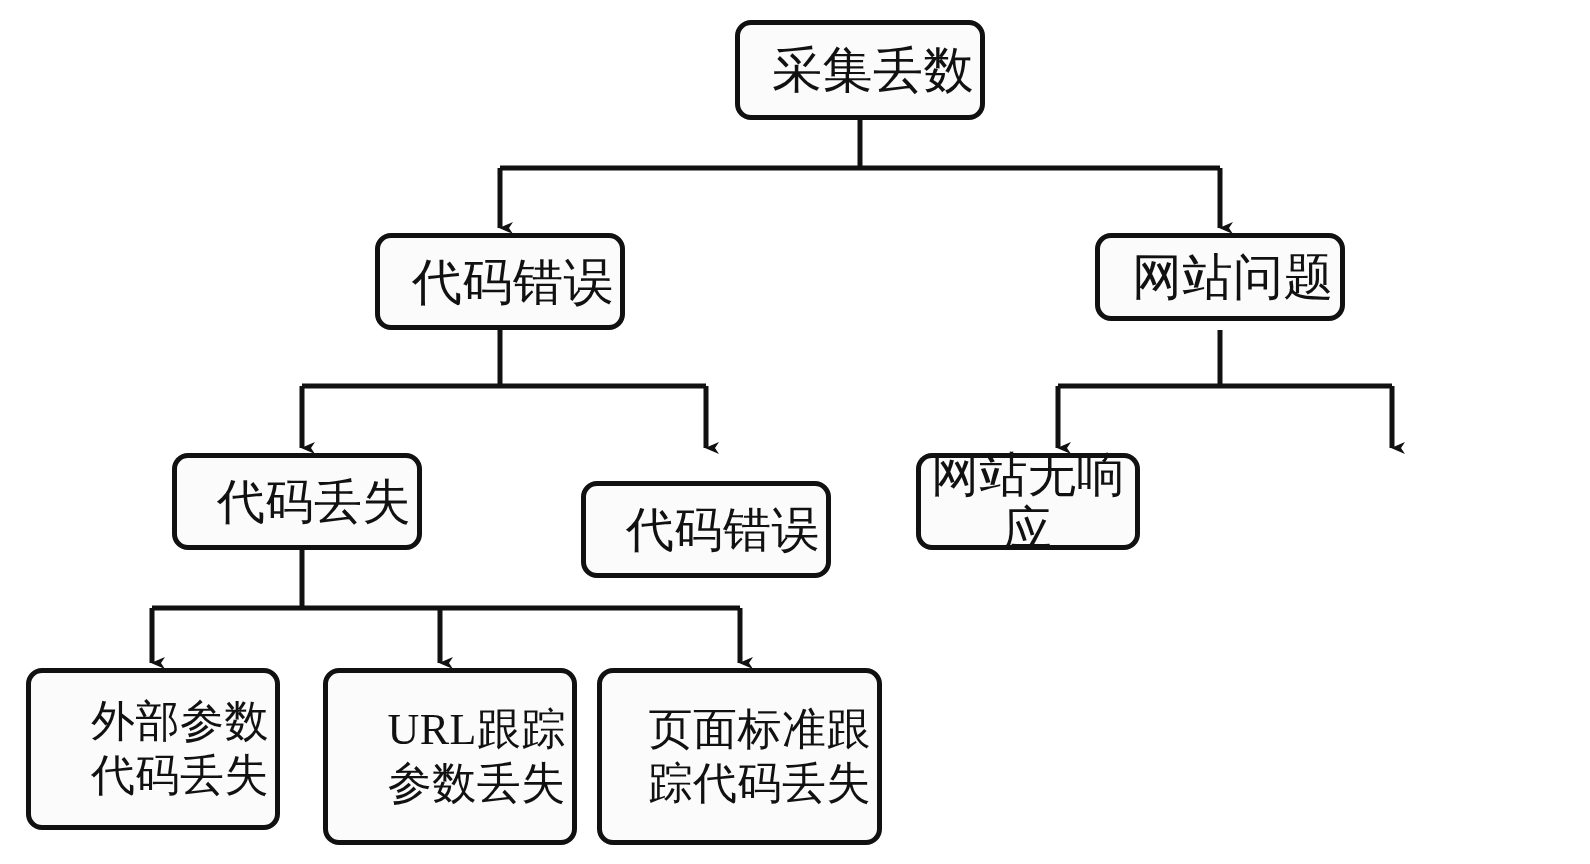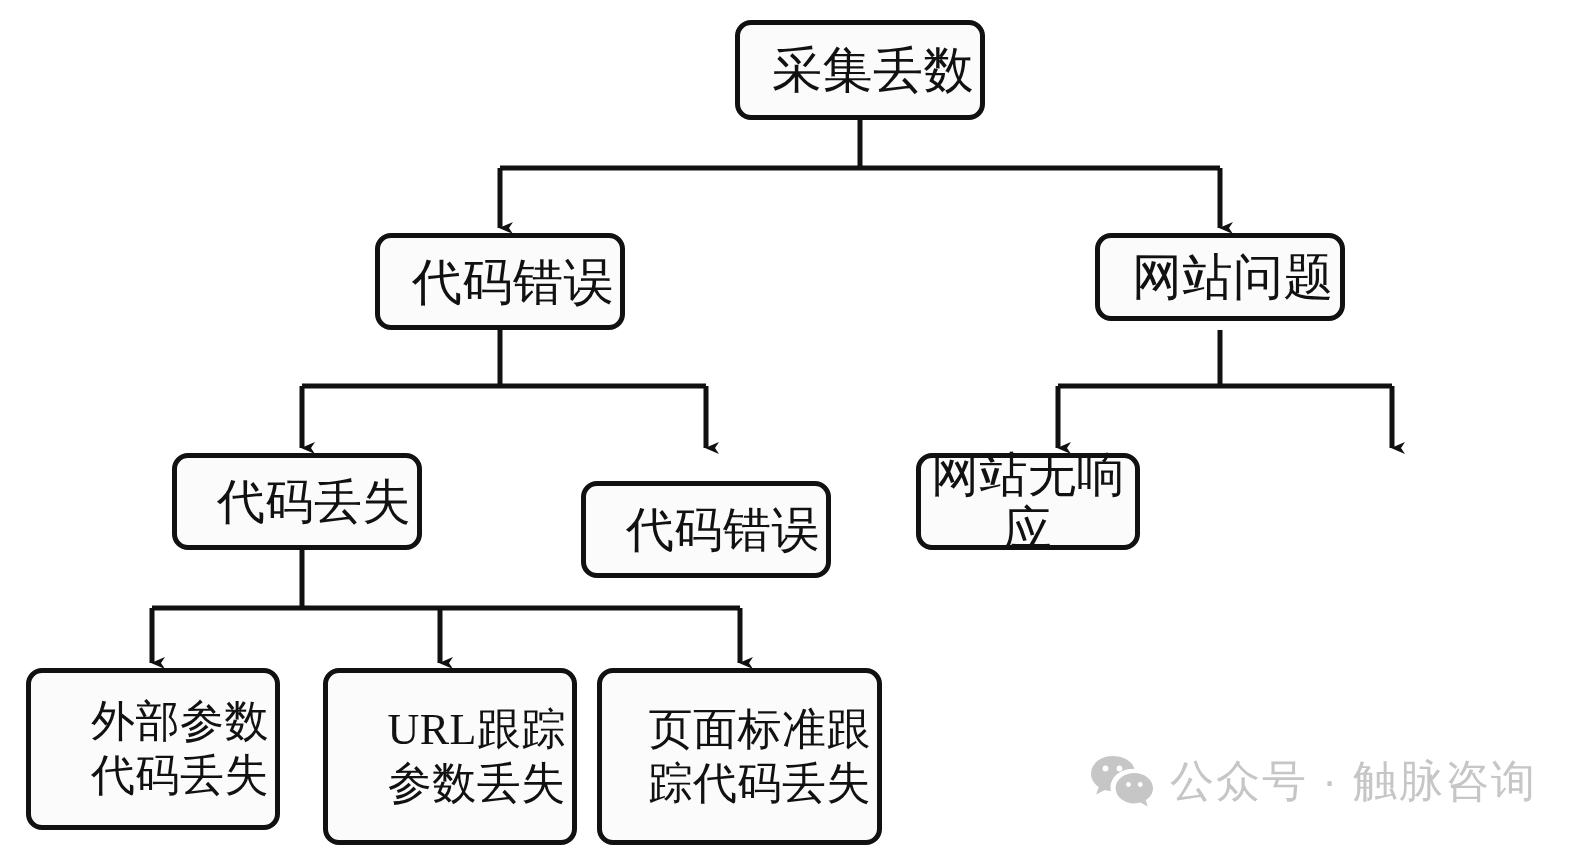--- a/index.html
+++ b/index.html
@@ -139,29 +139,14 @@
   <div class="node n-l4" style="left:323px; top:668px; width:254px; height:177px;">
     <span class="label">URL跟踪
 参数丢失</span>
   </div>
 
   <div class="node n-l4" style="left:597px; top:668px; width:285px; height:177px;">
     <span class="label">页面标准跟
 踪代码丢失</span>
   </div>
 
-  <div id="watermark" style="left:1090px; top:752px;">
-    <span>
-      <svg class="wechat-icon" width="64" height="54" viewBox="0 0 64 54" xmlns="http://www.w3.org/2000/svg">
-        <g fill="#c6c6c6">
-          <path d="M22.5 1C10.6 1 1 8.9 1 18.6c0 5.4 3 10.2 7.7 13.4L6.2 39.5l8.7-4.4c1.9.5 3.9.9 6 1 -.3-1.2-.4-2.4-.4-3.6 0-10.2 9.8-18.4 21.9-18.4.7 0 1.4 0 2.1.1C42.7 6.5 33.6 1 22.5 1z"></path>
-          <circle cx="15.5" cy="13.5" r="2.9" fill="#ffffff"></circle>
-          <circle cx="29.5" cy="13.5" r="2.9" fill="#ffffff"></circle>
-          <path d="M63 33.2c0-8.4-8.4-15.2-18.7-15.2S25.6 24.8 25.6 33.2 34 48.4 44.3 48.4c2.1 0 4.2-.3 6.1-.8l7.3 3.8-2-6.3c4.5-2.8 7.3-7 7.3-11.9z"></path>
-          <circle cx="38.5" cy="29.5" r="2.4" fill="#ffffff"></circle>
-          <circle cx="50.2" cy="29.5" r="2.4" fill="#ffffff"></circle>
-        </g>
-      </svg>
-    </span>
-    <span class="wm-text">公众号 · 触脉咨询</span>
-  </div>
 
 </div>
 
 </body></html>

